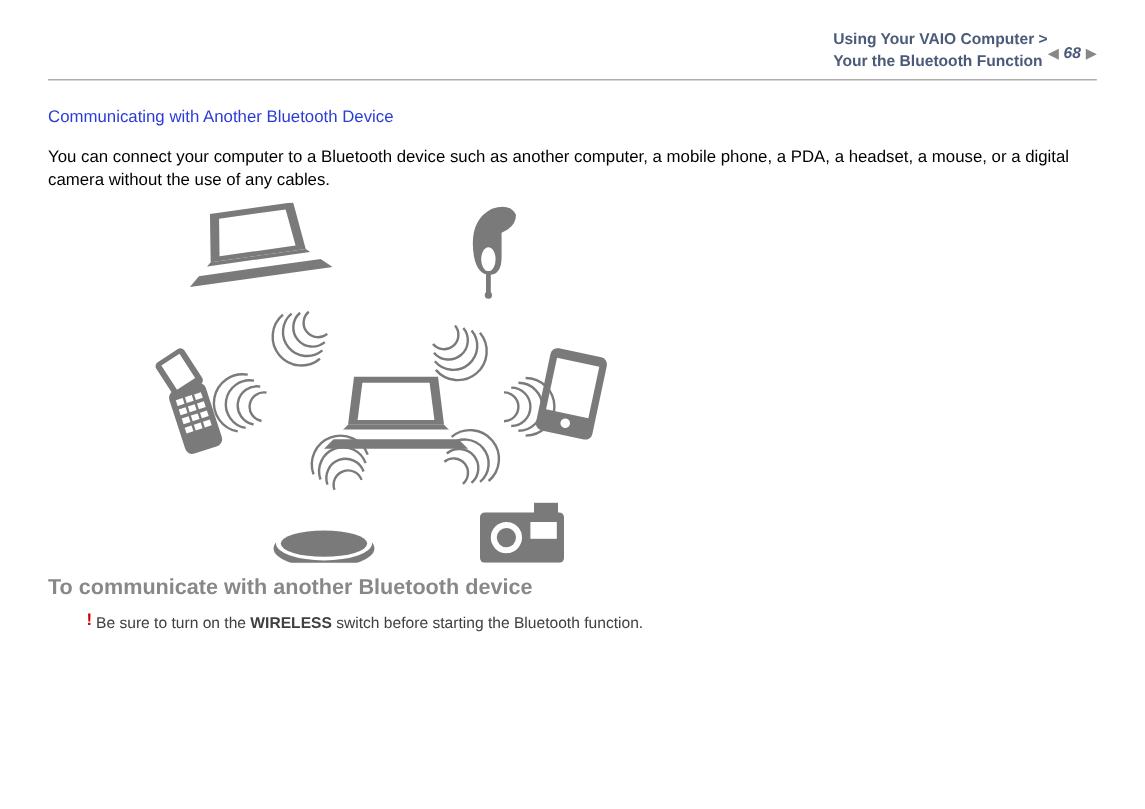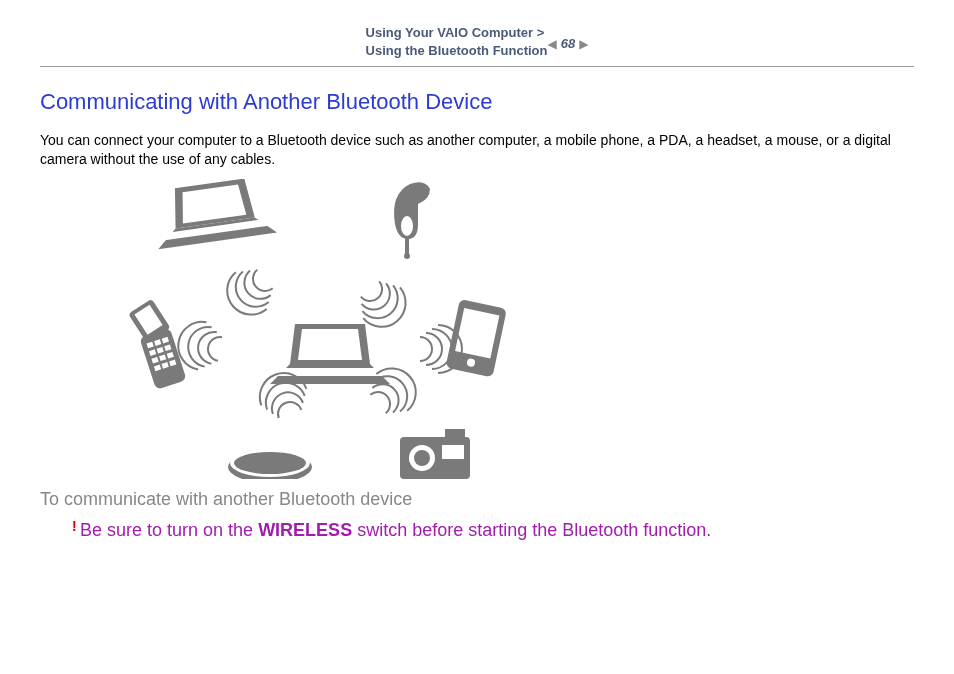--- a/index.html
+++ b/index.html
@@ -12,21 +12,21 @@
     overflow: hidden;
     position: relative;
   }
   .page {
     padding: 24px 40px 30px 40px;
     box-sizing: border-box;
     height: 100%;
   }
   .header {
     display: flex;
-    justify-content: center;
+    justify-content: flex-end;
     align-items: flex-start;
     border-bottom: 1px solid #999;
     padding-bottom: 6px;
     margin-bottom: 22px;
   }
   .breadcrumb {
     color: #4a5a78;
     font-weight: bold;
     font-size: 13px;
     line-height: 1.4;
@@ -43,26 +43,26 @@
   }
   .page-num {
     font-weight: bold;
     font-style: italic;
     font-size: 13px;
     color: #4a5a78;
   }
   h1 {
     color: #2a3bd6;
     font-weight: normal;
-    font-size: 22px;
+    font-size: 14px;
     margin: 0 0 8px 0;
   }
   h2 {
     color: #888;
-    font-weight: normal;
+    font-weight: bold;
     font-size: 18px;
     margin: 8px 0 6px 0;
   }
   p {
     font-size: 14px;
     line-height: 1.35;
     margin: 16px 0 8px 0;
     color: #000;
   }
   .diagram {
@@ -78,33 +78,33 @@
   }
   .note-bang {
     position: absolute;
     left: 32px;
     top: -2px;
     color: #d00000;
     font-weight: bold;
     font-size: 14px;
   }
   .note-text {
-    font-size: 18px;
-    color: #a21caf;
+    font-size: 13px;
+    color: #404040;
   }
   .bold { font-weight: bold; }
 </style>
 </head>
 <body>
 
 <div class="page">
   <div class="header">
     <div class="breadcrumb">
       <div>Using Your VAIO Computer &gt;</div>
-      <div>Using the Bluetooth Function</div>
+      <div>Your the Bluetooth Function</div>
     </div>
     <div class="page-nav">
       <span class="arrow">◀</span>
       <span class="page-num">68</span>
       <span class="arrow">▶</span>
     </div>
   </div>
 
   <h1>Communicating with Another Bluetooth Device</h1>
   <p>You can connect your computer to a Bluetooth device such as another computer, a mobile phone, a PDA, a headset, a mouse, or a digital camera without the use of any cables.</p>

